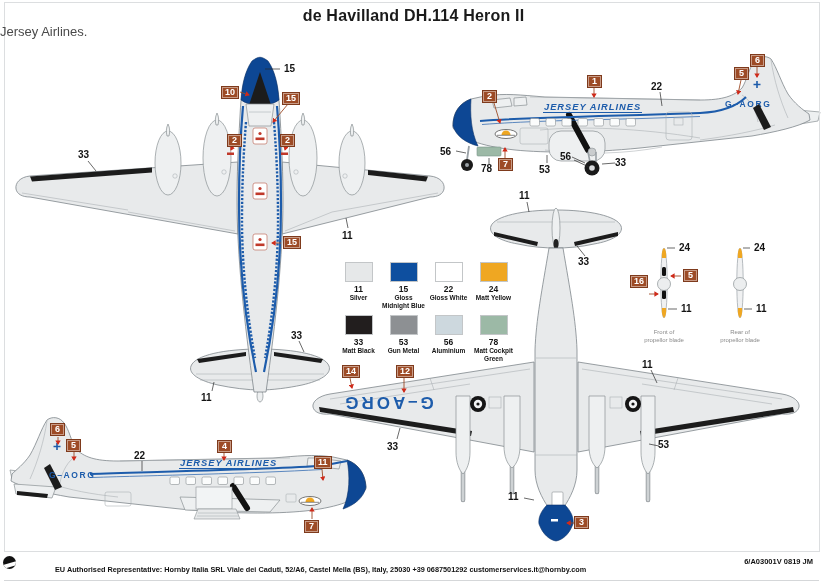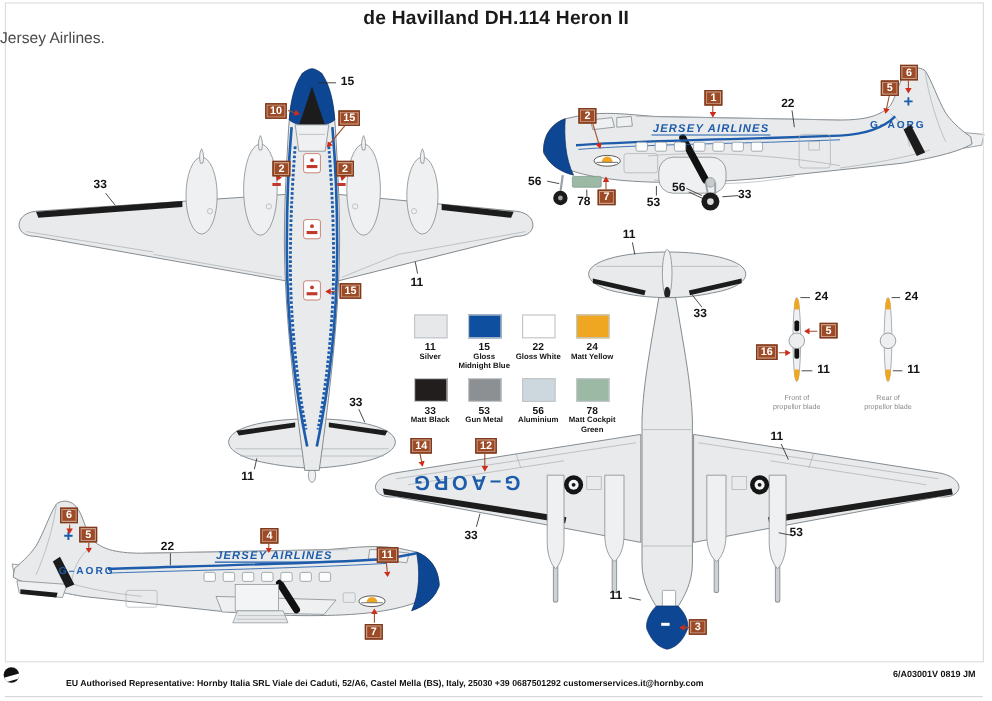--- a/index.html
+++ b/index.html
@@ -346,21 +346,21 @@
   <div class="co" style="left:342px;top:365px">14</div>
   <div class="co" style="left:396px;top:365px">12</div>
   <div class="num" style="left:387px;top:441px">33</div>
   <div class="num" style="left:642px;top:359px">11</div>
   <div class="num" style="left:658px;top:439px">53</div>
   <div class="num" style="left:508px;top:491px">11</div>
   <div class="co" style="left:574px;top:516px">3</div>
 
   <div class="num" style="left:679px;top:242px">24</div>
   <div class="co" style="left:683px;top:269px">5</div>
-  <div class="co" style="left:630px;top:287px">16</div>
+  <div class="co" style="left:630px;top:275px">16</div>
   <div class="num" style="left:681px;top:303px">11</div>
   <div class="num" style="left:754px;top:242px">24</div>
   <div class="num" style="left:756px;top:303px">11</div>
 
   <div class="prop-label" style="left:632px;top:328px">
     <div>Front of</div>
     <div>propellor blade</div>
   </div>
   <div class="prop-label" style="left:708px;top:328px">
     <div>Rear of</div>

